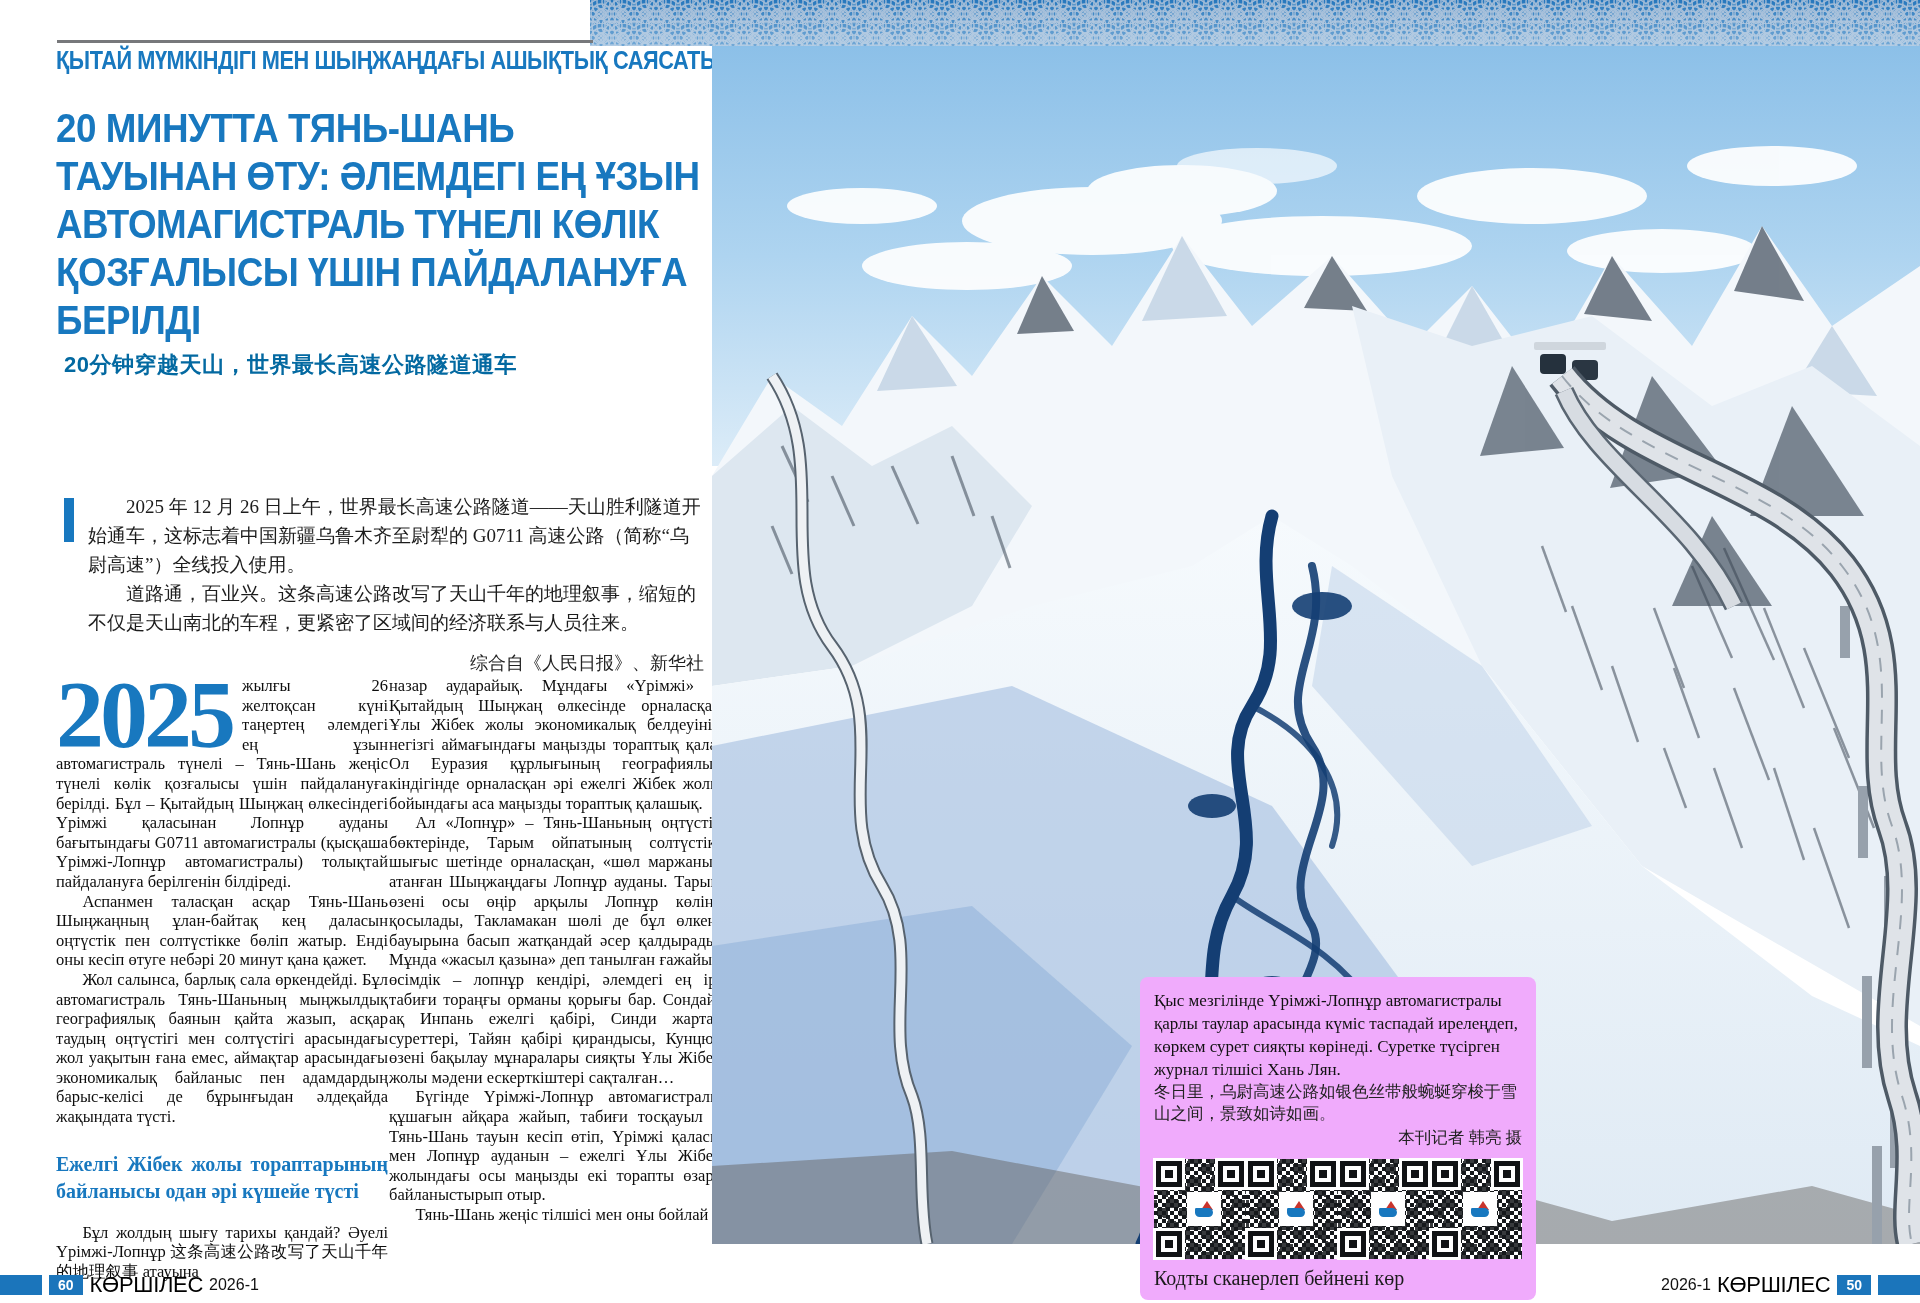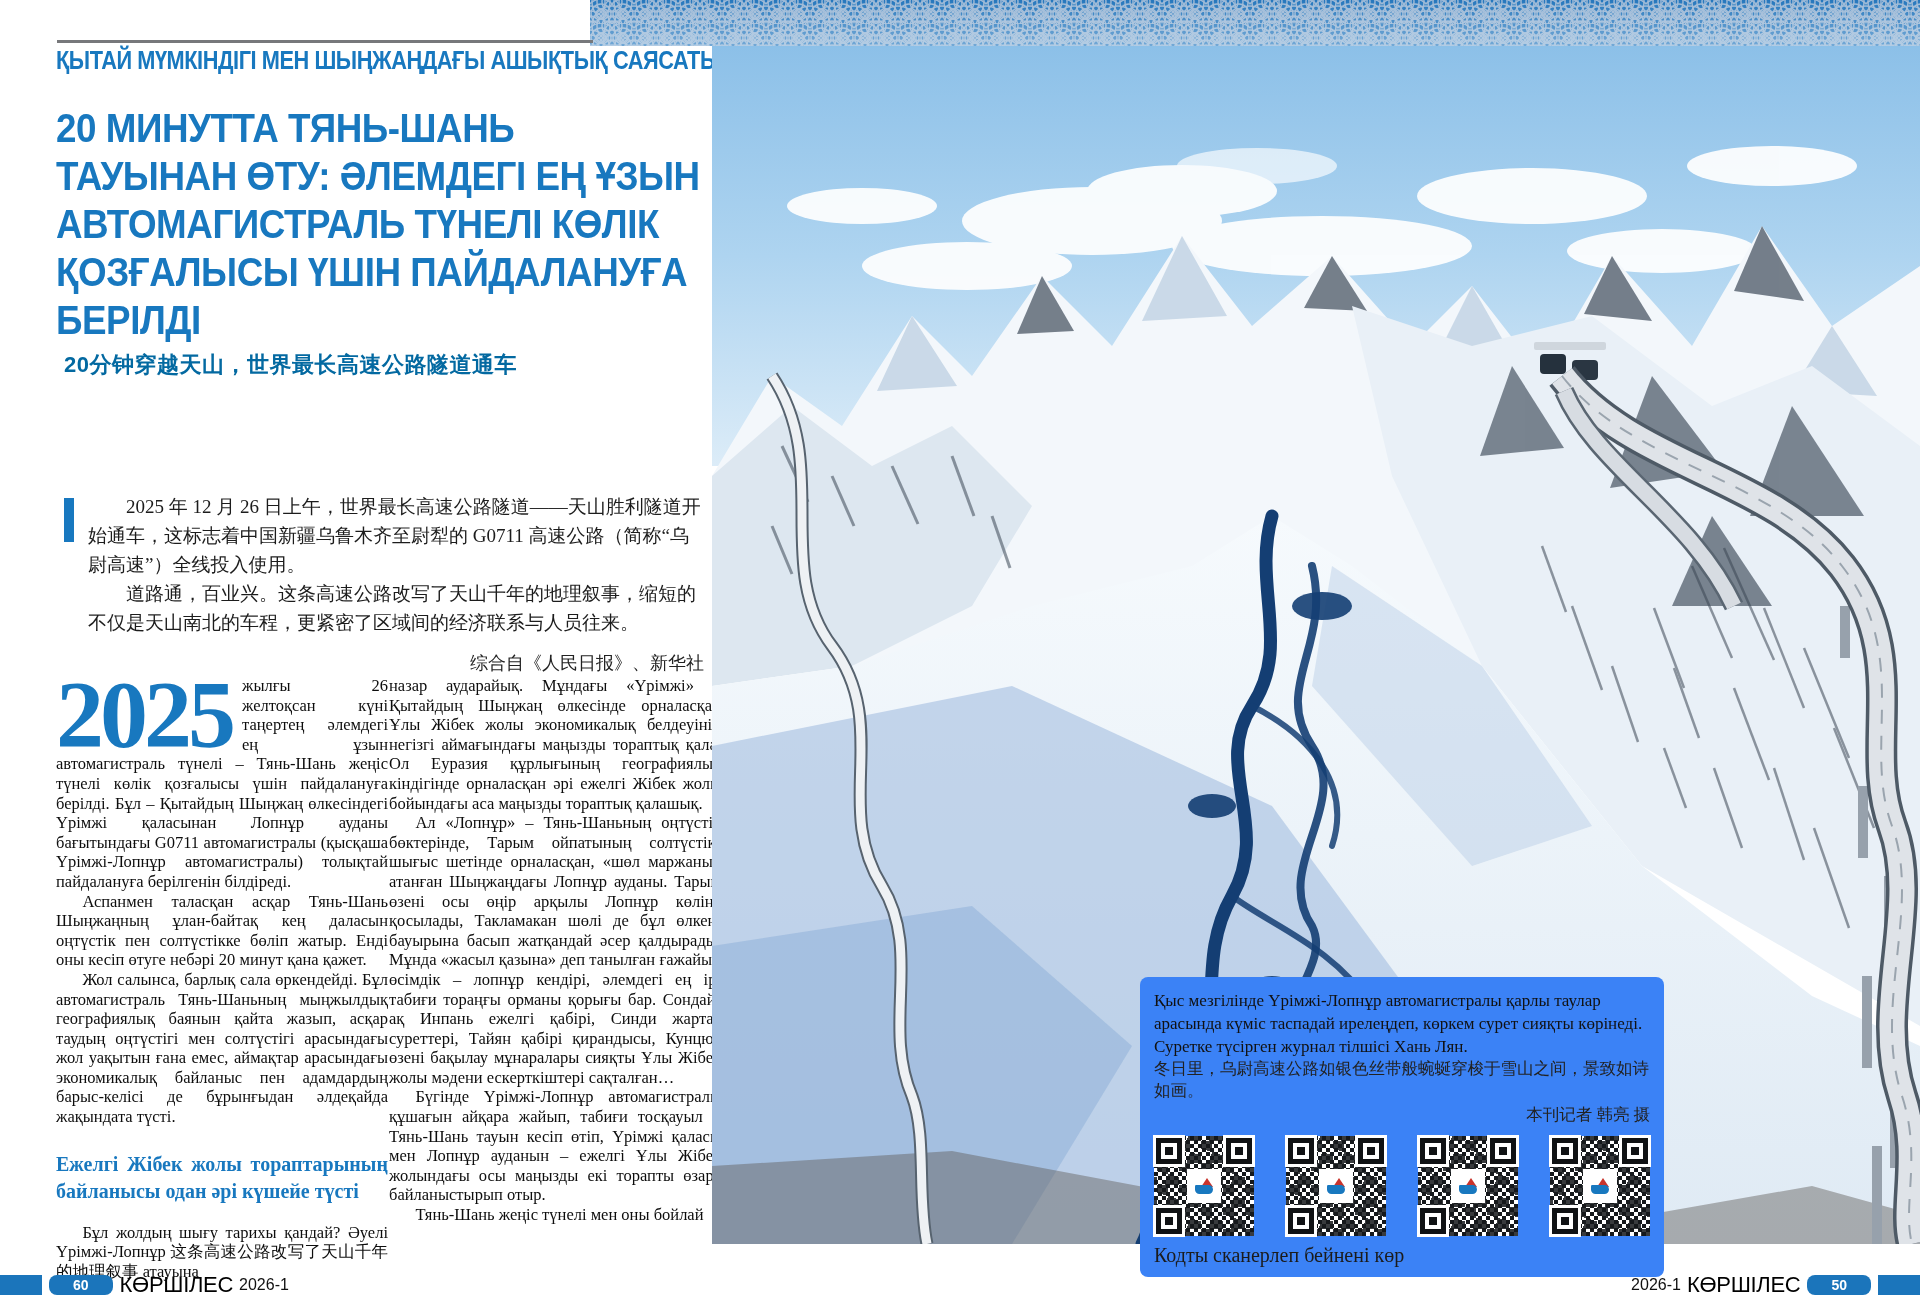--- a/index.html
+++ b/index.html
@@ -42,21 +42,21 @@
   .dropcap{float:left;font-family:"Liberation Serif",serif;font-weight:bold;color:#1878bf;
     font-size:96px;line-height:78px;letter-spacing:-4px;padding-right:10px;}
   .subhead{margin:24px 0 18px;color:#1878bf;font-weight:bold;font-size:20px;line-height:27px;
     text-align:justify;font-family:"Liberation Serif",serif;}
 
   
   #photo{left:712px;top:46px;width:1208px;height:1198px;overflow:hidden;}
   #photo svg{display:block;}
 
   
-  #caption-box{left:1140px;top:977px;width:524px;background:#3b82f6;border-radius:8px;
+  #caption-box{left:1140px;top:977px;width:396px;background:#f0abfc;border-radius:8px;
     padding:12px 14px 10px;box-sizing:border-box;}
   #caption-box .kk{font-size:17px;line-height:23px;color:#111;}
   #caption-box .zh{margin-top:0;font-size:16.5px;line-height:22px;color:#222;}
   #caption-box .credit{text-align:right;font-size:16.5px;color:#222;margin-top:2px;}
   .qr-row{display:flex;justify-content:space-between;margin-top:10px;}
   .qr{width:100px;height:100px;position:relative;background-color:#fff;
     background-image:
       conic-gradient(#15181b 25%,transparent 0 50%,#15181b 0 75%,transparent 0),
       conic-gradient(transparent 30%,rgba(21,24,27,.85) 0 55%,transparent 0 80%,rgba(21,24,27,.85) 0);
     background-size:8px 8px,22px 22px;background-position:0 0,3px 5px;}
@@ -70,21 +70,21 @@
     border-bottom:9px solid #c9342c;margin-left:6px;}
   .logo-blue{width:18px;height:9px;background:#1878bf;border-radius:2px 8px 8px 8px;margin-top:-2px;}
   .qr-note{margin-top:8px;text-align:left;font-size:20px;color:#1b1b1b;}
 
   
   .footer{top:1264px;display:flex;align-items:center;font-family:"Liberation Sans",sans-serif;}
   #footer-left{left:0;}
   #footer-right{right:0;}
   .f-bar{width:42px;height:20px;background:#1b75bb;}
   .f-badge{background:#1b75bb;color:#fff;font-weight:bold;font-size:14px;line-height:20px;
-    padding:0 24px;border-radius:8px;margin:0 7px;}
+    padding:0 9px;border-radius:0;margin:0 7px;}
   .f-mag{font-weight:normal;font-size:22px;color:#000000;letter-spacing:-.3px;}
   .f-issue{font-size:16px;color:#111;margin:12px 6px;}
 </style>
 </head>
 <body>
 
 <div class="abs" id="top-band">
   <svg width="1330" height="46" viewBox="0 0 1330 46">
     <defs>
       <pattern id="sg" width="44" height="24" patternUnits="userSpaceOnUse">
@@ -157,21 +157,21 @@
   <p>Аспанмен таласқан асқар Тянь-Шань Шыңжаңның ұлан-байтақ кең даласын оңтүстік пен солтүстікке бөліп жатыр. Енді оны кесіп өтуге небәрі 20 минут қана қажет.</p>
   <p>Жол салынса, барлық сала өркендейді. Бұл автомагистраль Тянь-Шаньның мыңжылдық географиялық баянын қайта жазып, асқар таудың оңтүстігі мен солтүстігі арасындағы жол уақытын ғана емес, аймақтар арасындағы экономикалық байланыс пен адамдардың барыс-келісі де бұрынғыдан әлдеқайда жақындата түсті.</p>
   <div class="subhead">Ежелгі Жібек жолы тораптарының байланысы одан әрі күшейе түсті</div>
   <p>Бұл жолдың шығу тарихы қандай? Әуелі Үрімжі-Лопнұр 这条高速公路改写了天山千年的地理叙事 атауына</p>
 </div>
 
 <div class="abs col" id="col2">
   <p class="noindent">назар аударайық. Мұндағы «Үрімжі» – Қытайдың Шыңжаң өлкесінде орналасқан Ұлы Жібек жолы экономикалық белдеуінің негізгі аймағындағы маңызды тораптық қала. Ол Еуразия құрлығының географиялық кіндігінде орналасқан әрі ежелгі Жібек жолы бойындағы аса маңызды тораптық қалашық.</p>
   <p>Ал «Лопнұр» – Тянь-Шаньның оңтүстік бөктерінде, Тарым ойпатының солтүстік-шығыс шетінде орналасқан, «шөл маржаны» атанған Шыңжаңдағы Лопнұр ауданы. Тарым өзені осы өңір арқылы Лопнұр көліне қосылады, Такламакан шөлі де бұл өлкені бауырына басып жатқандай әсер қалдырады. Мұнда «жасыл қазына» деп танылған ғажайып өсімдік – лопнұр кендірі, әлемдегі ең ірі табиғи тораңғы орманы қорығы бар. Сондай-ақ Инпань ежелгі қабірі, Синди жартас суреттері, Тайян қабірі қирандысы, Кунцюе өзені бақылау мұнаралары сияқты Ұлы Жібек жолы мәдени ескерткіштері сақталған…</p>
   <p>Бүгінде Үрімжі-Лопнұр автомагистралы құшағын айқара жайып, табиғи тосқауыл – Тянь-Шань тауын кесіп өтіп, Үрімжі қаласы мен Лопнұр ауданын – ежелгі Ұлы Жібек жолындағы осы маңызды екі торапты өзара байланыстырып отыр.</p>
-  <p>Тянь-Шань жеңіс түнелі мен оны бойлай</p>
+  <p>Тянь-Шань жеңіс тілшісі мен оны бойлай</p>
 </div>
 
 <div class="abs" id="photo">
   <svg width="1208" height="1198" viewBox="0 0 1208 1198">
     <defs>
       <linearGradient id="skyg" x1="0" y1="0" x2="0" y2="1">
         <stop offset="0" stop-color="#8cc0e8"></stop>
         <stop offset=".5" stop-color="#aed4f0"></stop>
         <stop offset="1" stop-color="#dcecf8"></stop>
       </linearGradient>

